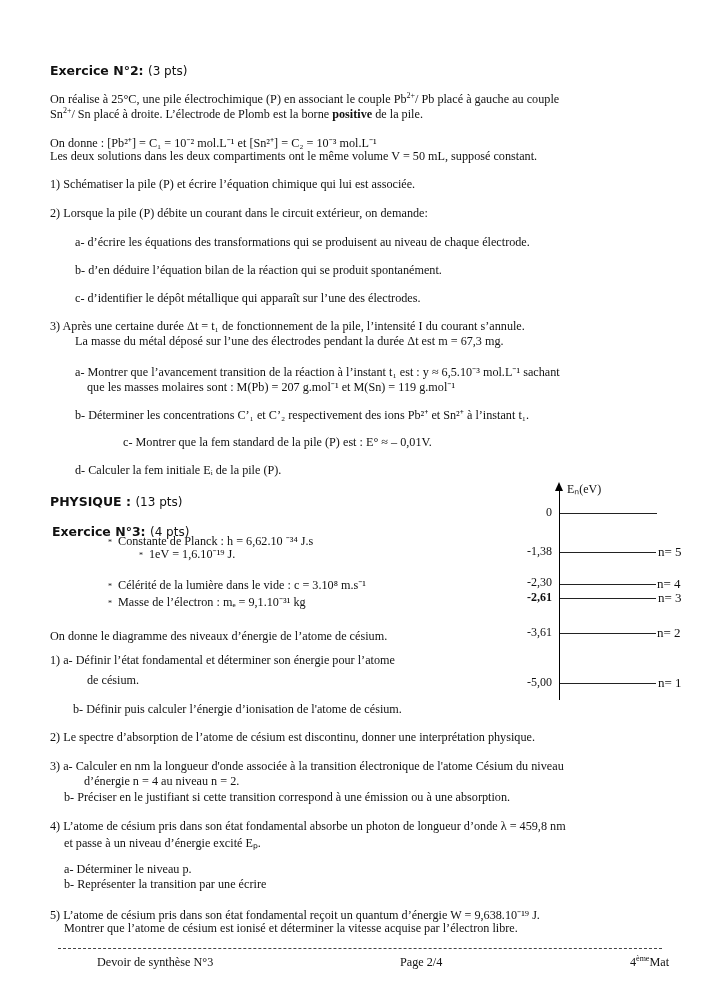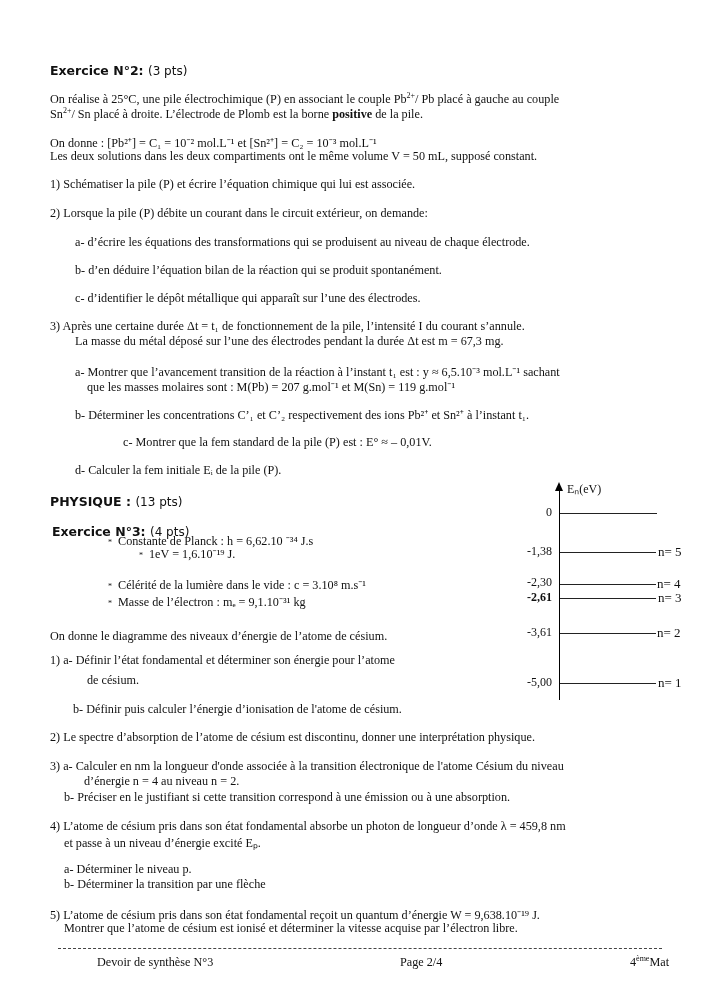--- a/index.html
+++ b/index.html
@@ -108,21 +108,21 @@
 <div class="abs" style="left:50px;top:642px;margin-top:11px;">1)  a- Définir l’état fondamental et déterminer son énergie pour l’atome</div>
 <div class="abs" style="left:87px;top:673px;">de césium.</div>
 <div class="abs" style="left:73px;top:702px;">b- Définir puis calculer l’énergie d’ionisation de l'atome de césium.</div>
 <div class="abs" style="left:50px;top:730px;">2)  Le spectre d’absorption de l’atome de césium est discontinu, donner une interprétation physique.</div>
 <div class="abs" style="left:50px;top:759px;">3)  a- Calculer en nm la longueur d'onde associée à la transition électronique de l'atome Césium du niveau</div>
 <div class="abs" style="left:84px;top:774px;">d’énergie  n = 4  au niveau  n = 2.</div>
 <div class="abs" style="left:64px;top:790px;">b- Préciser en le justifiant si cette transition correspond à une émission ou à une absorption.</div>
 <div class="abs" style="left:50px;top:819px;">4)  L’atome de césium pris dans son état fondamental absorbe un photon de longueur d’onde λ = 459,8 nm</div>
 <div class="abs" style="left:64px;top:834px;">et passe à un niveau d’énergie excité Eₚ.</div>
 <div class="abs" style="left:64px;top:862px;">a- Déterminer le niveau p.</div>
-<div class="abs" style="left:64px;top:877px;">b- Déterminer la transition par une flèche</div>
+<div class="abs" style="left:64px;top:877px;">b- Représenter la transition par une écrire</div>
 <div class="abs" style="left:50px;top:906px;">5)  L’atome de césium pris dans son état fondamental reçoit un quantum d’énergie W = 9,638.10⁻¹⁹ J.</div>
 <div class="abs" style="left:64px;top:921px;">Montrer que l’atome de césium est ionisé et déterminer la vitesse acquise par l’électron libre.</div>
 
 <div class="footer-line"></div>
 <div class="abs" style="left:97px;top:955px;">Devoir de synthèse  N°3</div>
 <div class="abs" style="left:400px;top:955px;">Page  2/4</div>
 <div class="abs" style="left:630px;top:955px;">
   <span>4</span><sup>ème</sup><span>Mat</span>
 </div>
 

